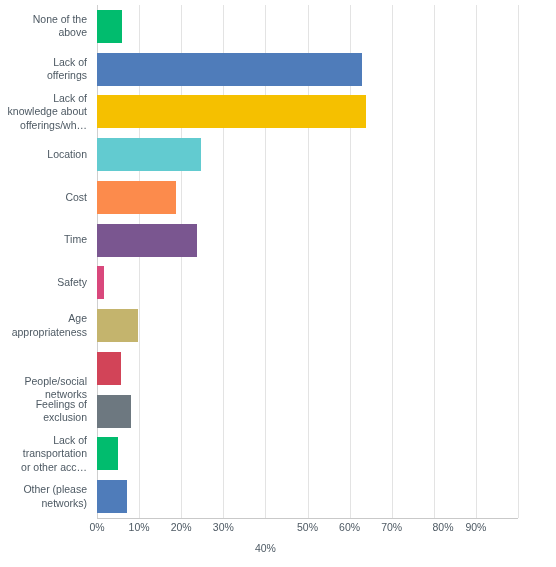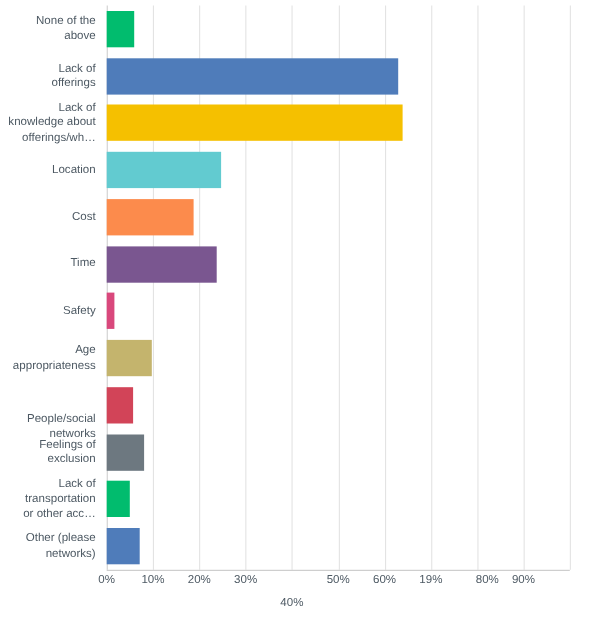--- a/index.html
+++ b/index.html
@@ -214,19 +214,19 @@
     </div>
 
   <div class="xticks" id="xticks">
       <div class="xtick" style="left: 97px;">0%</div>
       <div class="xtick" style="left: 139.1px;">10%</div>
       <div class="xtick" style="left: 181.2px;">20%</div>
       <div class="xtick" style="left: 223.3px;">30%</div>
       <div class="xtick" style="left: 265.4px; margin-top: 21px;">40%</div>
       <div class="xtick" style="left: 307.5px;">50%</div>
       <div class="xtick" style="left: 349.6px;">60%</div>
-      <div class="xtick" style="left: 391.7px;">19%</div>
+      <div class="xtick" style="left: 391.7px;">70%</div>
       <div class="xtick" style="left: 443px;">80%</div>
       <div class="xtick" style="left: 475.9px;">90%</div>
       <div class="xtick" style="left: 518px; margin-top: 48px;">100%</div>
     </div>
 
 </div>
 
 </body></html>

